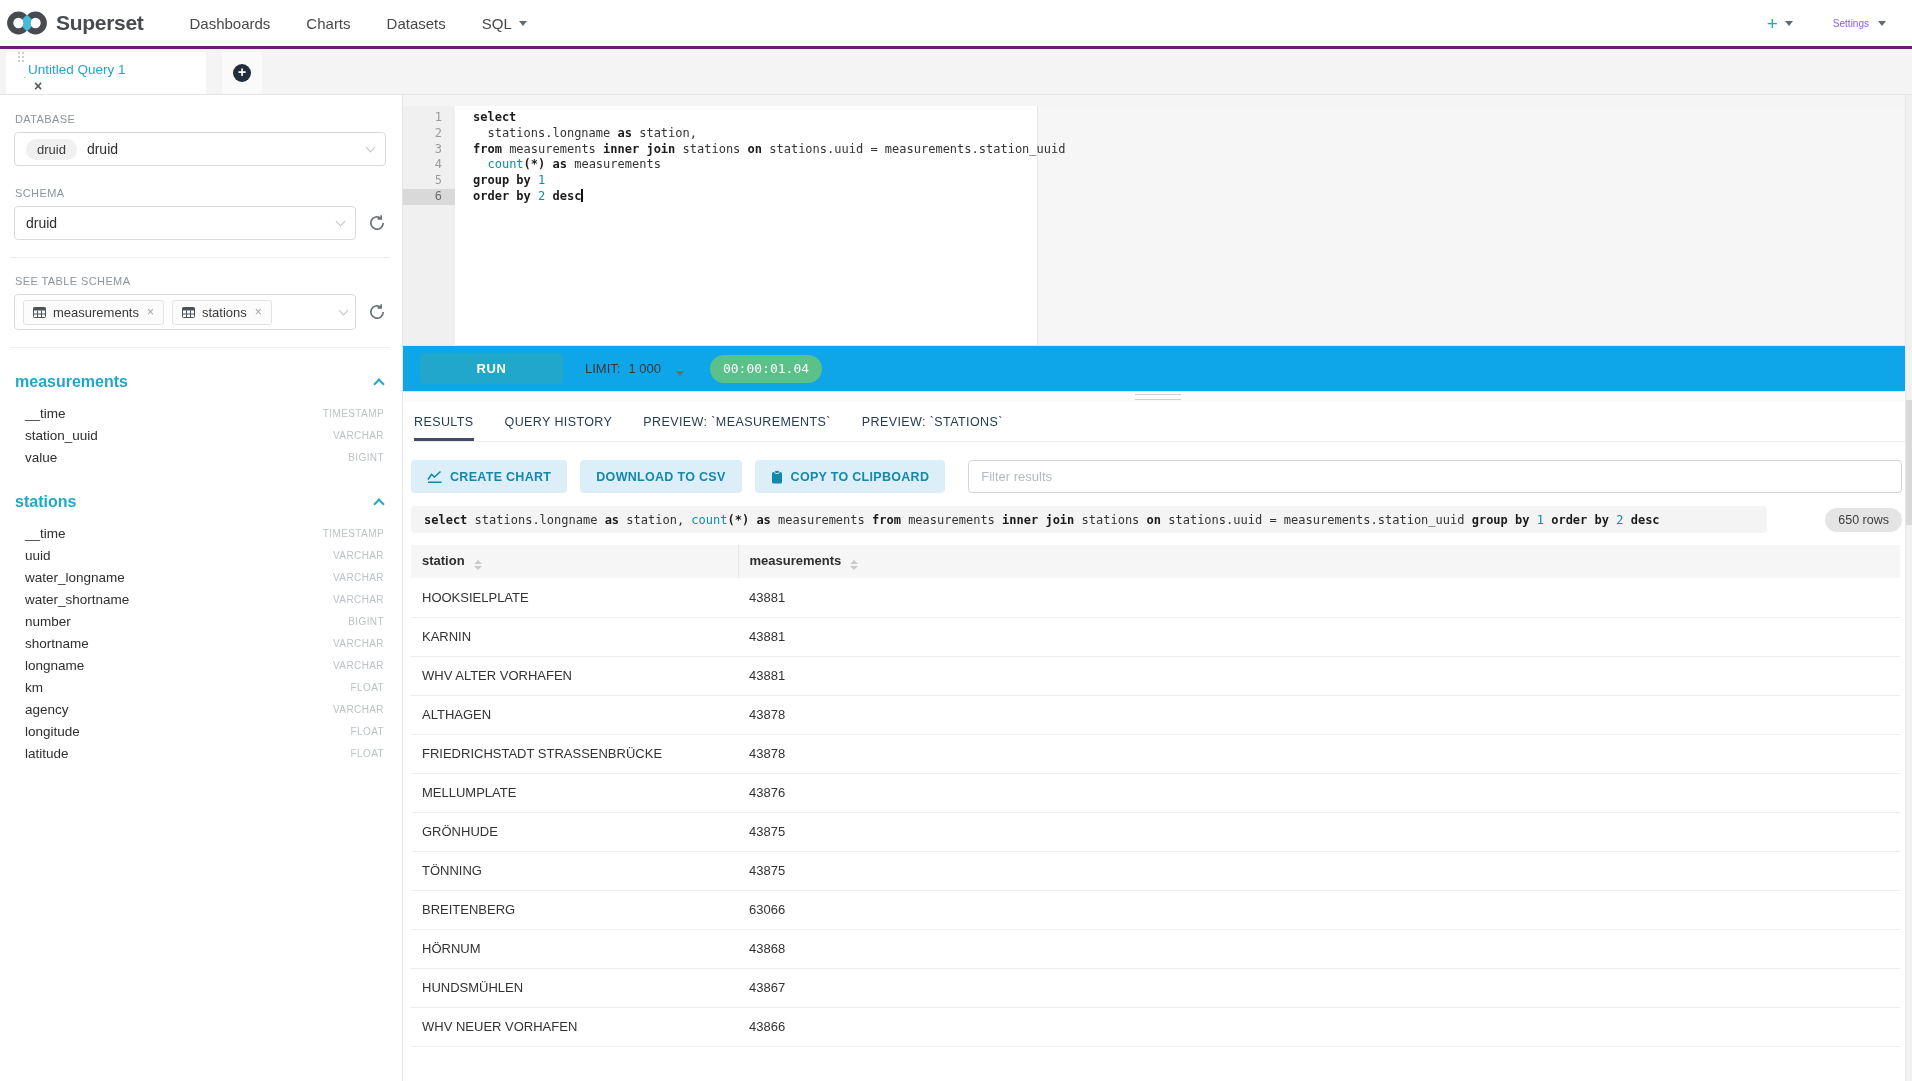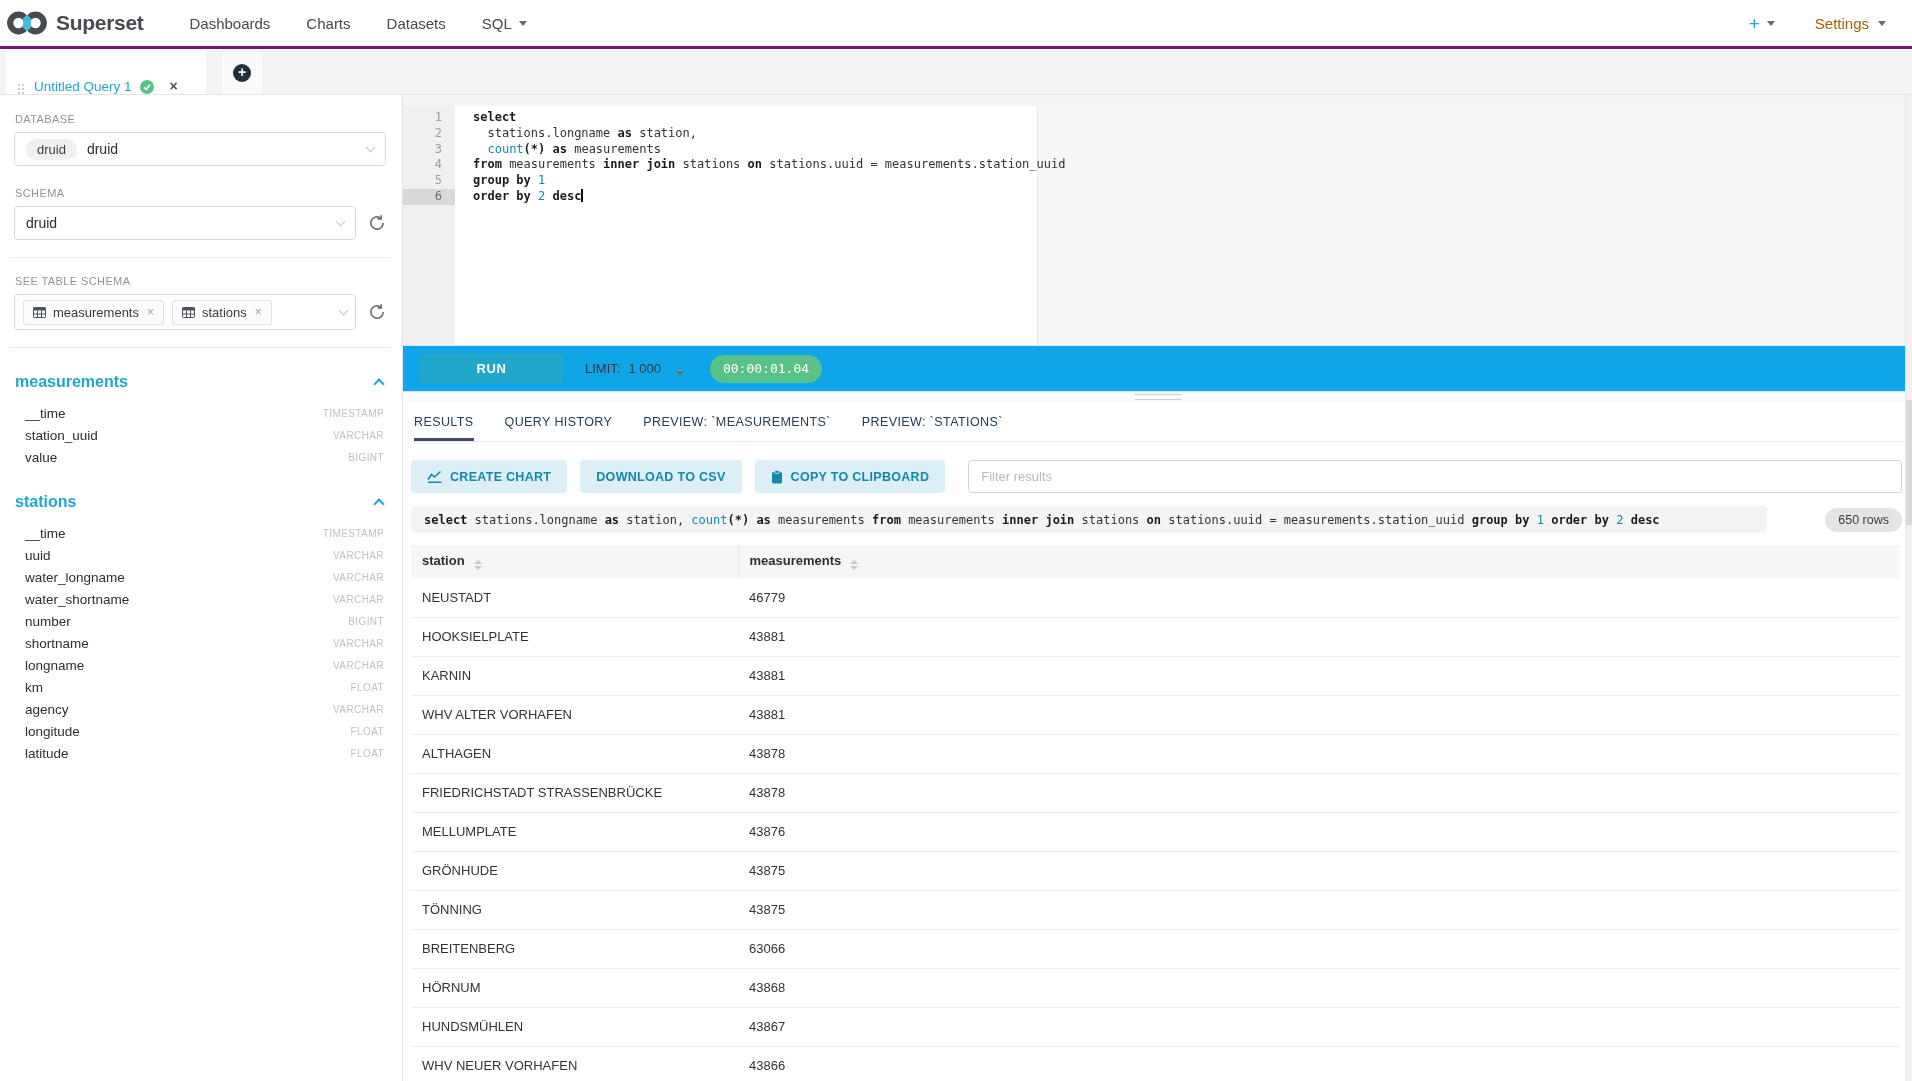--- a/index.html
+++ b/index.html
@@ -13,26 +13,26 @@
             border-bottom:3px solid #701a75; background:#fff; }
   .brand { display:flex; align-items:center; cursor:pointer; }
   .brand-text { font-size:21px; font-weight:bold; color:#474b51; margin-left:7px; letter-spacing:-0.3px; }
   .nav-items { display:flex; margin-left:28px; }
   .nav-item { font-size:15px; color:#484848; margin:0 18px; cursor:pointer; display:flex; align-items:center; }
   .caret { width:0; height:0; border-left:4px solid transparent; border-right:4px solid transparent;
            border-top:5px solid #5f6b75; display:inline-block; margin-left:7px; }
   .nav-right { margin-left:auto; display:flex; align-items:center; }
   .nav-plus { display:flex; align-items:center; margin-right:40px; cursor:pointer; }
   .plus-glyph { color:#20a7c9; font-size:19px; font-weight:400; line-height:1; }
-  .nav-settings { display:flex; align-items:center; font-size:15px; color:#a16207; cursor:pointer;justify-content:center; }
+  .nav-settings { display:flex; align-items:center; font-size:10px; color:#8b5cf6; cursor:pointer;justify-content:center; }
   .nav-settings span:first-child { margin-right:2px; }
   
   .tabstrip { height:46px; background:#f4f4f4; border-bottom:1px solid #e5e5e5;
               display:flex; align-items:flex-end; padding-left:6px; }
-  .qtab { width:200px; height:42px; background:#fff; display:flex; align-items:flex-end; padding:0 12px; cursor:pointer; }
+  .qtab { width:200px; height:42px; background:#fff; display:flex; align-items:flex-start; padding:0 12px; cursor:pointer;flex-direction:column; }
   .drag-dots { display:grid; grid-template-columns:2px 2px; grid-auto-rows:2px; gap:2px; }
   .drag-dots i { background:#bcbcbc; border-radius:50%; }
   .qtab-label { color:#20a7c9; font-size:13.5px; margin:0 8px 0 10px; white-space:nowrap; }
   .qtab-close { color:#4f5458; font-size:14px; font-weight:bold; margin-left:16px; cursor:pointer; }
   .addtab { height:42px; width:40px; margin-left:16px; background:#fafafa;
             display:flex; align-items:center; justify-content:center; cursor:pointer; }
   .add-circle { width:18px; height:18px; border-radius:50%; background:#222e3e; color:#fff;
                 font-size:14px; line-height:17px; text-align:center; font-weight:bold; }
   
   .content { display:flex; height:986px; }
@@ -346,22 +346,22 @@
             <div class="ln">2</div>
             <div class="ln">3</div>
             <div class="ln">4</div>
             <div class="ln">5</div>
             <div class="ln active">6</div>
           </div>
         <div class="code" id="code">
           <div class="print-margin"></div>
         <div class="code-line"><span class="seg-kw">select</span></div>
             <div class="code-line"><span class="seg-pl">  stations.longname </span><span class="seg-kw">as</span><span class="seg-pl"> station,</span></div>
+            <div class="code-line"><span class="seg-kw">from</span><span class="seg-pl"> measurements </span><span class="seg-kw">inner join</span><span class="seg-pl"> stations </span><span class="seg-kw">on</span><span class="seg-pl"> stations.uuid = measurements.station_uuid</span></div>
             <div class="code-line"><span class="seg-pl">  </span><span class="seg-fn">count</span><span class="seg-kw">(*)</span><span class="seg-pl"> </span><span class="seg-kw">as</span><span class="seg-pl"> measurements</span></div>
-            <div class="code-line"><span class="seg-kw">from</span><span class="seg-pl"> measurements </span><span class="seg-kw">inner join</span><span class="seg-pl"> stations </span><span class="seg-kw">on</span><span class="seg-pl"> stations.uuid = measurements.station_uuid</span></div>
             <div class="code-line"><span class="seg-kw">group by</span><span class="seg-pl"> </span><span class="seg-num">1</span></div>
             <div class="code-line"><span class="seg-kw">order by</span><span class="seg-pl"> </span><span class="seg-num">2</span><span class="seg-pl"> </span><span class="seg-kw">desc</span><span class="cursor"></span></div>
           </div>
       </div>
 
       <div class="toolbar">
         <button class="run-btn">RUN</button>
         <div class="limit-group">
           <span>LIMIT:</span>
           <span class="limit-value">1 000</span>
@@ -420,24 +420,20 @@
                     <i class="dn"></i>
                   </span></th>
                 <th><span>measurements</span><span class="sorters">
                     <i class="up"></i>
                     <i class="dn"></i>
                   </span></th>
               </tr>
             </thead>
           <tbody id="results-body">
               <tr>
-                <td>NEUSTADT</td>
-                <td>46779</td>
-              </tr>
-              <tr>
                 <td>HOOKSIELPLATE</td>
                 <td>43881</td>
               </tr>
               <tr>
                 <td>KARNIN</td>
                 <td>43881</td>
               </tr>
               <tr>
                 <td>WHV ALTER VORHAFEN</td>
                 <td>43881</td>

